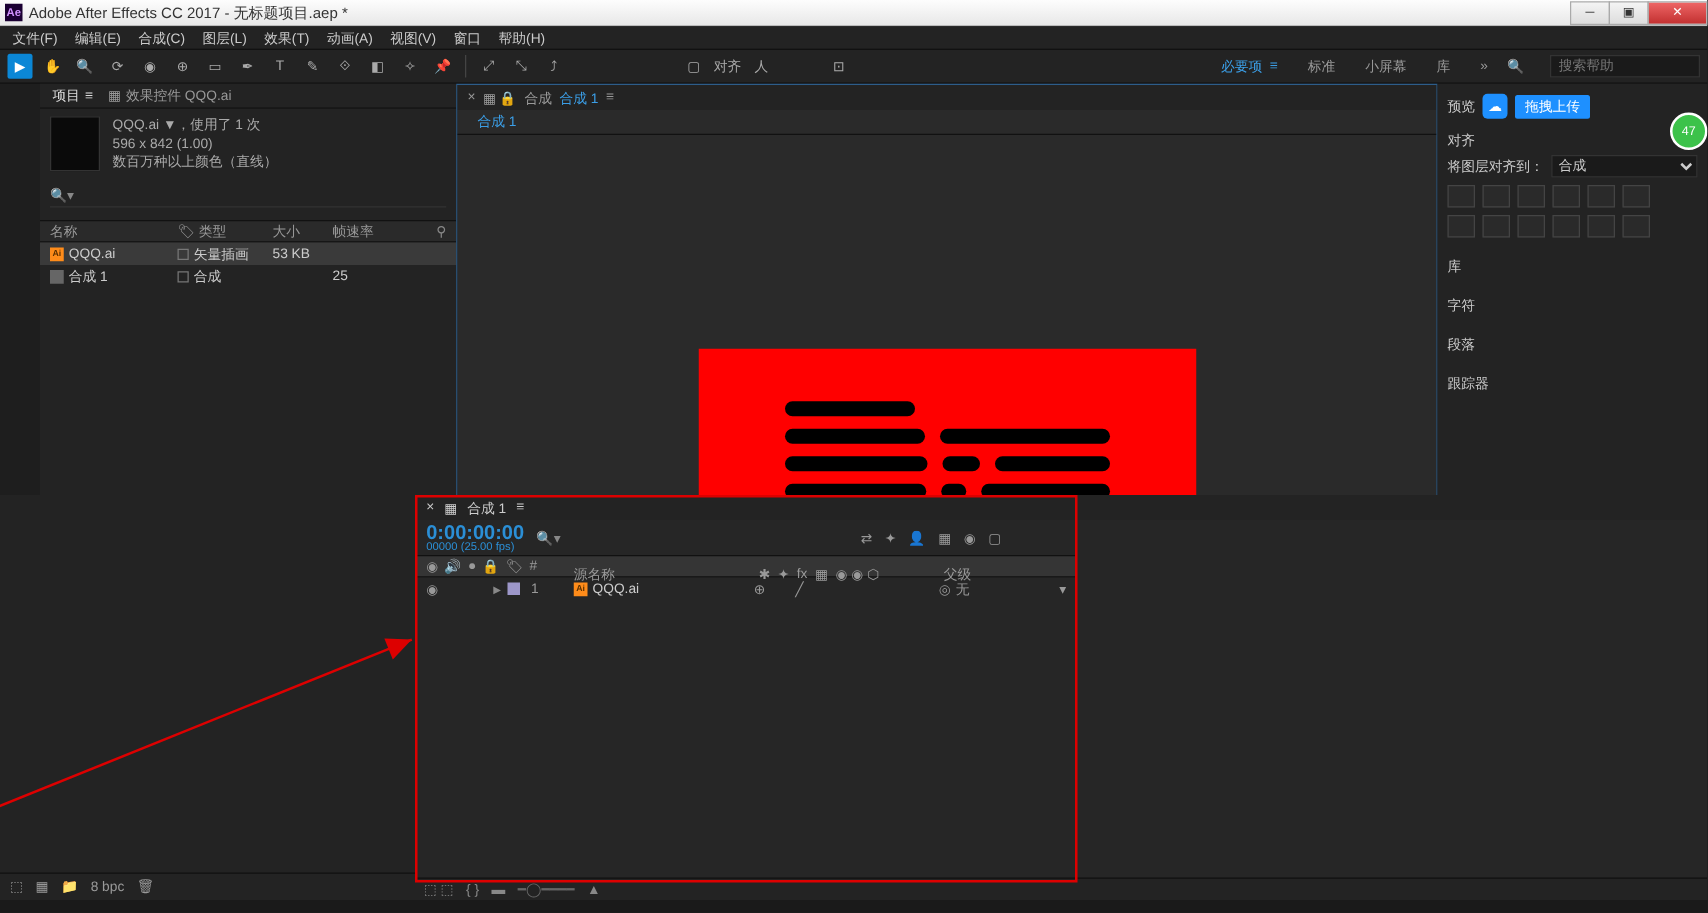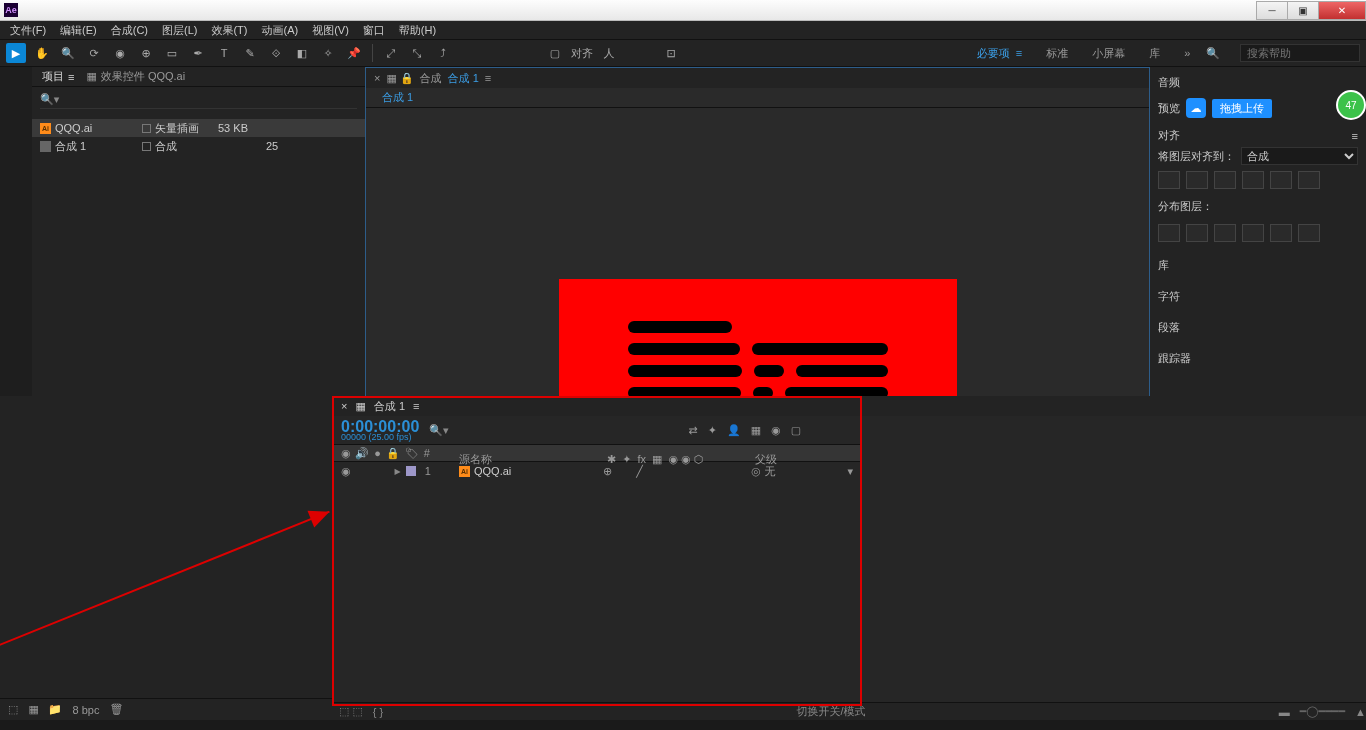--- a/index.html
+++ b/index.html
@@ -135,20 +135,21 @@
 
 .bottom-status { position: absolute; left:0; right:0; bottom:0; height:10px; background:#1a1a1a; }
 
 .floating-badge { position: absolute; right: 0px; top: 90px; width: 30px; height: 30px; background: #3cc24a; border-radius: 50%; border: 2px solid #fff; display: flex; align-items: center; justify-content: center; color: #fff; font-size: 10px; }
 </style>
 </head>
 <body>
 
 <div class="titlebar">
   <div class="ae-icon">Ae</div>
+  <span class="title">Adobe After Effects CC 2017 - 无标题项目.aep *</span>
   <div class="window-controls">
     <div class="wbtn">─</div>
     <div class="wbtn">▣</div>
     <div class="wbtn close">✕</div>
   </div>
 </div>
 
 <div class="menubar">
   <span class="mitem">文件(F)</span>
   <span class="mitem">编辑(E)</span>
@@ -198,22 +199,38 @@
 </div>
 
 <div class="main">
 
   <div class="left-col">
     <div class="panel-tabs">
       <span class="ptab active"><span>项目</span> ≡</span>
       <span class="ptab">▦ <span>效果控件 QQQ.ai</span></span>
     </div>
     <div class="project-panel">
+      <div class="project-info">
+        <div class="project-thumb"></div>
+        <div class="project-meta">
+          <div>QQQ.ai ▼，使用了 1 次</div>
+          <div>596 x 842 (1.00)</div>
+          <div>数百万种以上颜色（直线）</div>
+        </div>
+      </div>
       <div class="project-search">🔍▾</div>
       <div class="project-table">
+        <div class="pt-header">
+          <div class="col-name">名称</div>
+          <div class="col-type"><span>🏷</span> <span>类型</span></div>
+          <div class="col-size">大小</div>
+          <div class="col-fps">帧速率</div>
+          <div style="flex:1"></div>
+          <span style="padding-right:8px; color:#888">⚲</span>
+        </div>
         <div class="pt-row selected">
           <div class="col-name">
               <span class="ai-icon">Ai</span>
               <span>QQQ.ai</span>
             </div>
           <div class="col-type">
               <span class="type-square"></span> 
               <span>矢量插画</span>
             </div>
           <div class="col-size">53 KB</div>
@@ -302,21 +319,20 @@
       <span>▥</span>
       <span>⚡</span>
       <span>◳</span>
       <span>⚛</span>
       <span>↻</span>
       <span class="blue">+0.0</span>
     </div>
   </div>
 
   <div class="right-col">
-    <div class="rlabel">音频</div>
     <div class="rrow">
       <span>预览</span>
       <span class="cloud-icon">☁</span>
       <span class="upload-btn">拖拽上传</span>
     </div>
     <div class="align-header">
       <span>对齐</span>
       <span>≡</span>
     </div>
     <div class="align-target">
@@ -324,21 +340,20 @@
       <select><option>合成</option></select>
     </div>
     <div class="align-icons">
       <div class="ai"></div>
       <div class="ai"></div>
       <div class="ai"></div>
       <div class="ai"></div>
       <div class="ai"></div>
       <div class="ai"></div>
     </div>
-    <div class="rlabel" style="margin-top:6px">分布图层：</div>
     <div class="align-icons">
       <div class="ai"></div>
       <div class="ai"></div>
       <div class="ai"></div>
       <div class="ai"></div>
       <div class="ai"></div>
       <div class="ai"></div>
     </div>
     <div class="rsection">库</div>
     <div class="rsection">字符</div>
@@ -435,21 +450,20 @@
         </div>
       </div>
 
     </div>
 
     <div style="flex:1"></div>
 
     <div class="tl-footer">
       <span>⬚ ⬚</span>
       <span>{ }</span>
-      <div style="flex:1; text-align:center; color:#888">切换开关/模式</div>
       <span>▬</span>
       <span style="color:#666">━◯━━━━</span>
       <span>▲</span>
     </div>
   </div>
 </div>
 
 <div class="bottom-status"></div>
 <div class="floating-badge">47</div>
 

